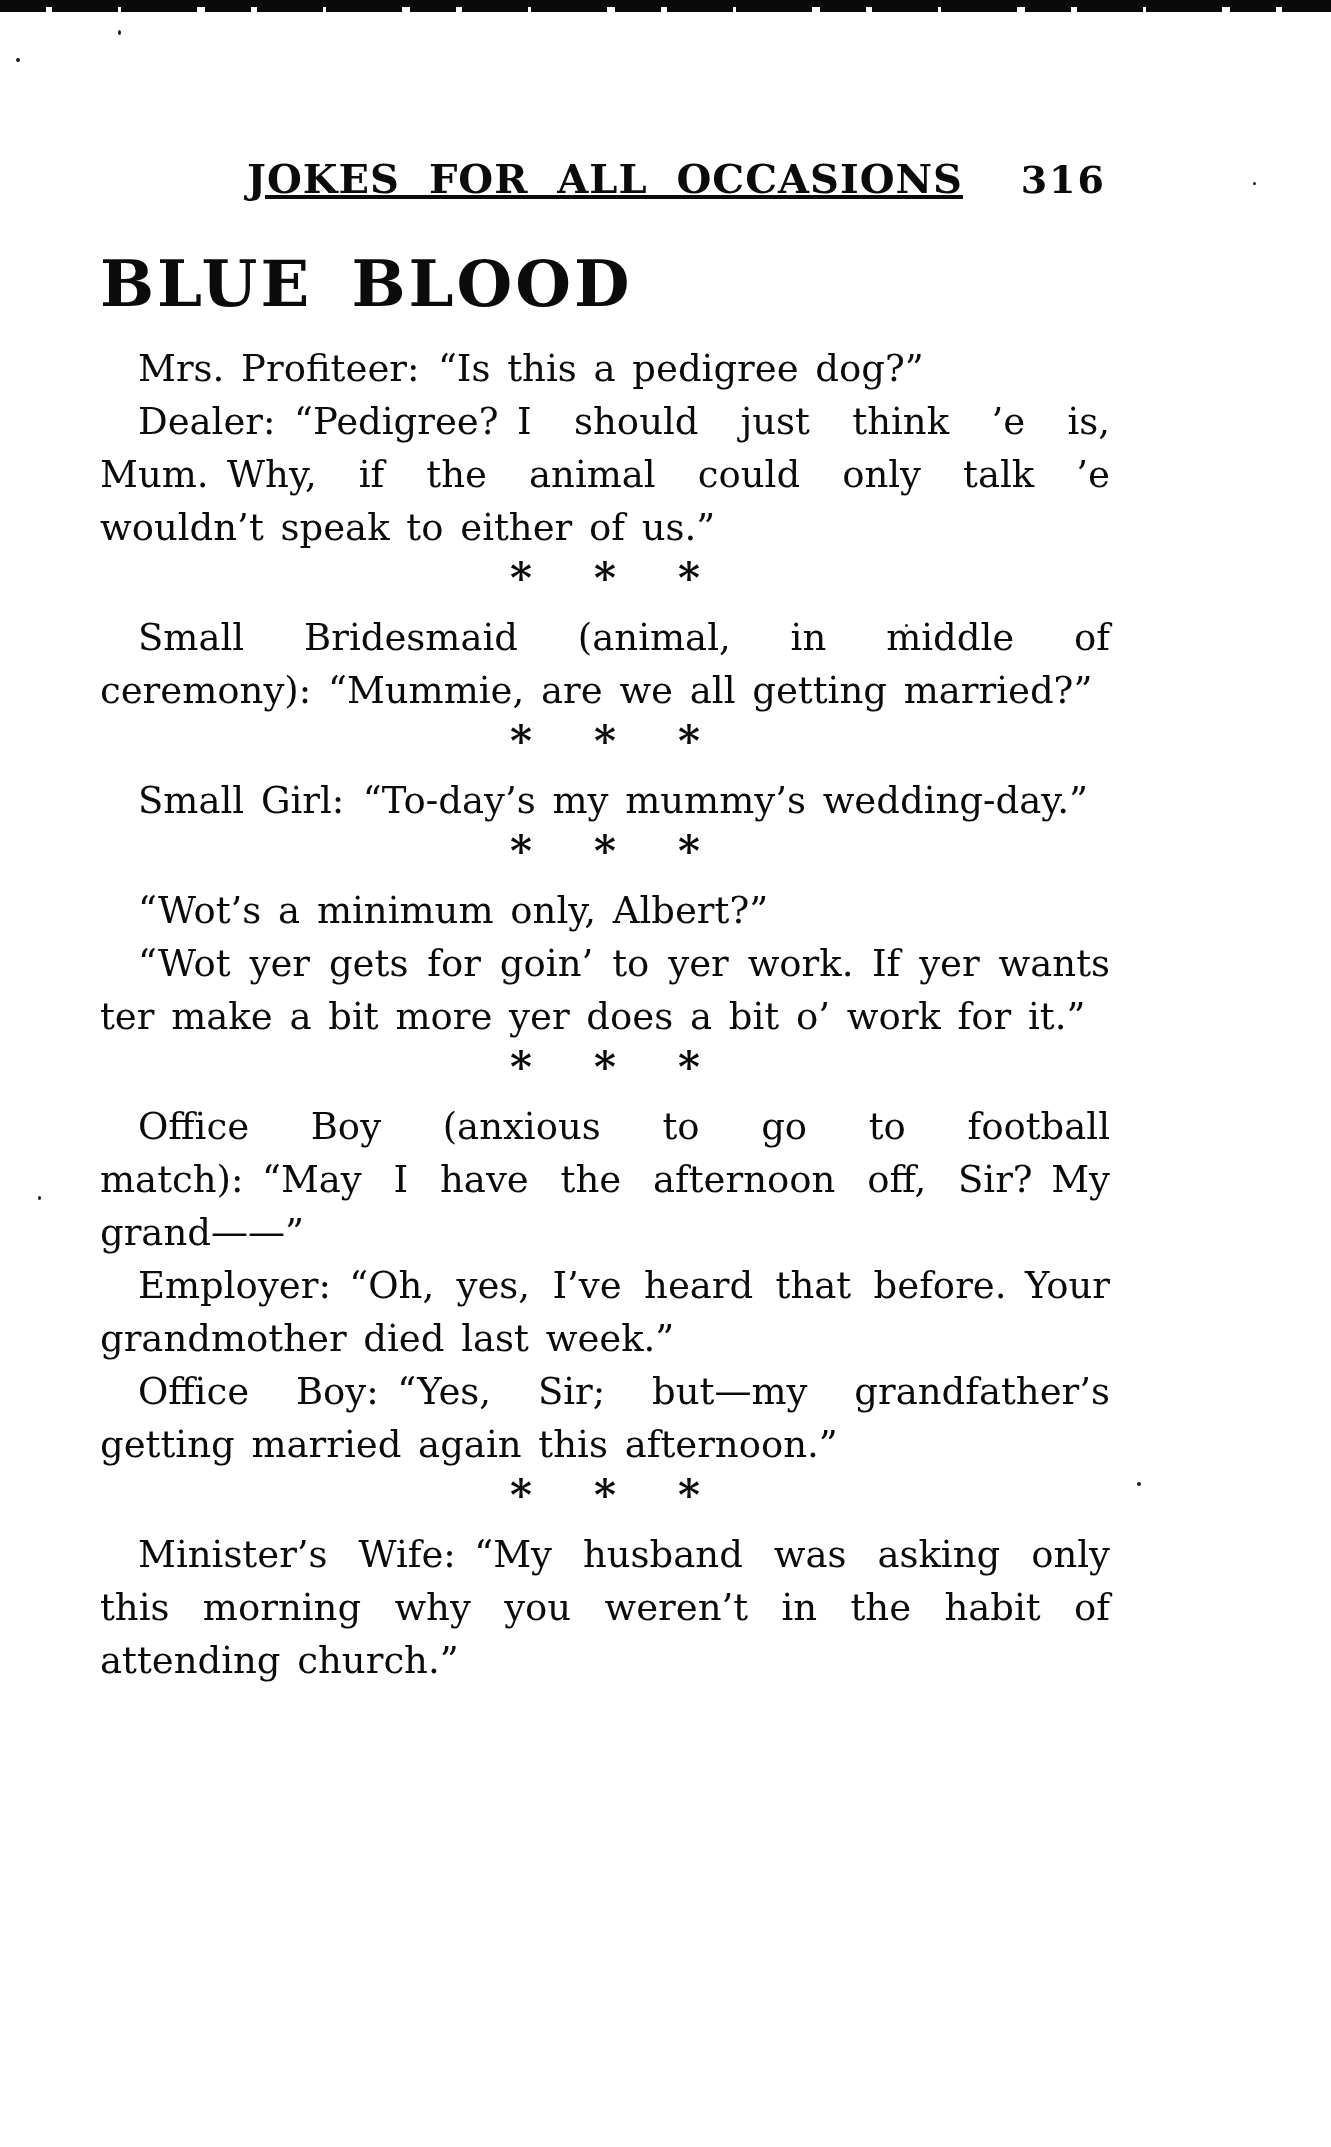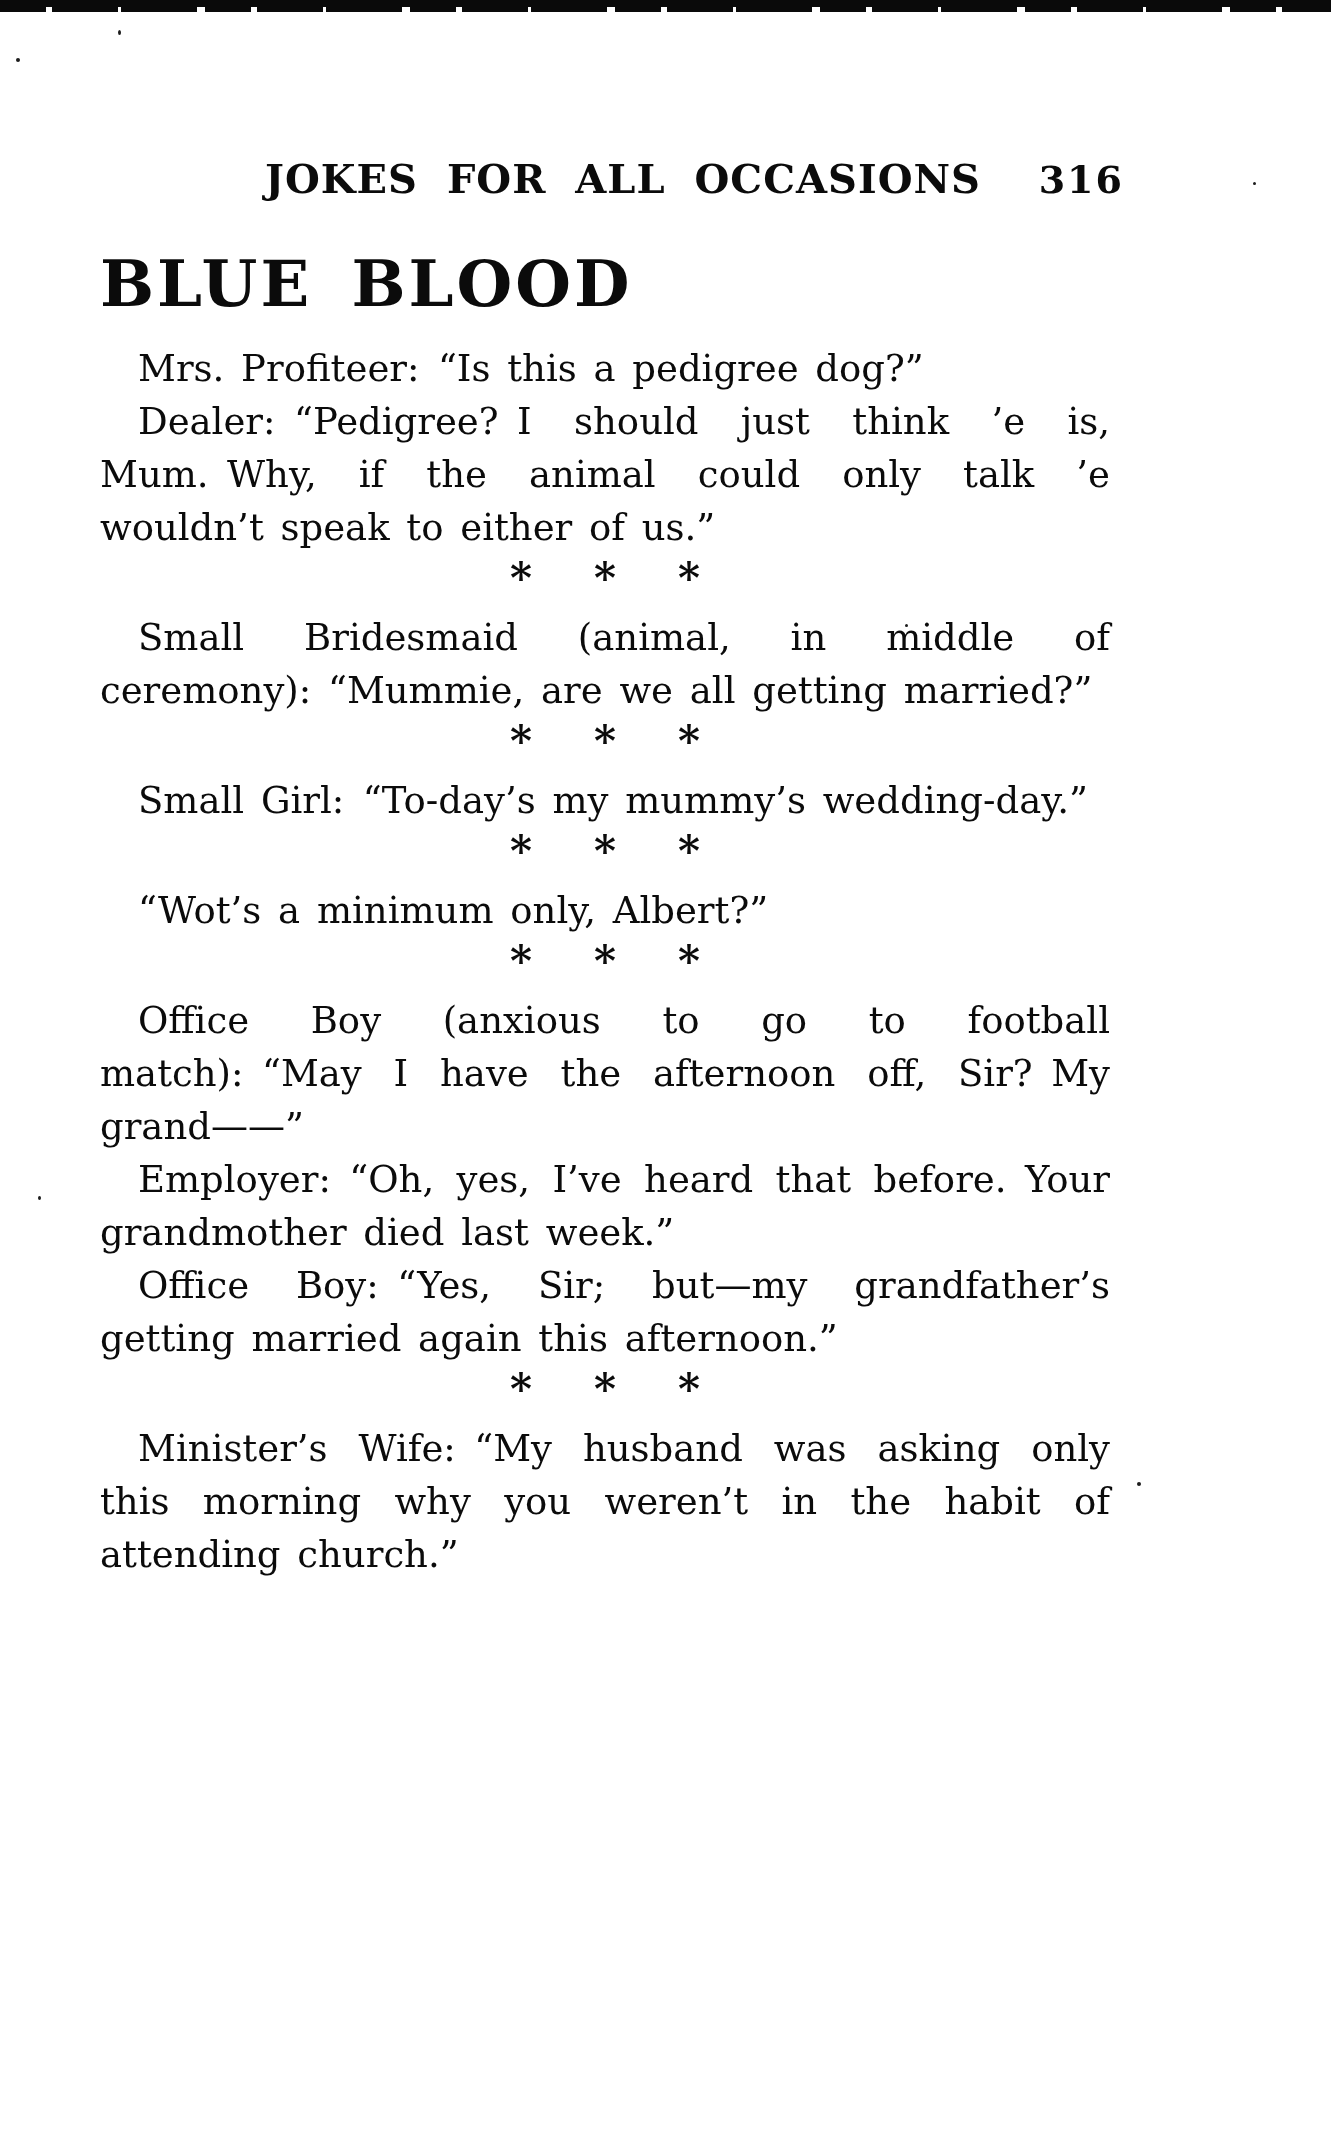--- a/index.html
+++ b/index.html
@@ -36,29 +36,30 @@
       #0a0a0a 121px, #0a0a0a 197px,
       transparent 197px, transparent 205px);
   }
   .speck {
     position: absolute;
     background: #1c1c1c;
     border-radius: 50%;
   }
   .running-header {
     position: absolute;
-    left: 118px;
+    left: 100px;
     top: 158px;
     width: 1010px;
     text-align: center;
     font-weight: bold;
     font-size: 40px;
     line-height: 42px;
     letter-spacing: 1px;
     word-spacing: 14px;
+    text-decoration: underline;
   }
   .page-number {
     position: absolute;
     right: 4px;
     top: 1px;
     font-weight: bold;
     font-size: 38px;
     letter-spacing: 2px;
     word-spacing: normal;
   }
@@ -141,20 +142,21 @@
         <span class="ast">*</span>
         <span class="ast">*</span>
       </div>
       <p class="para"><span class="it">Small Girl:</span><span> “To-day’s my mummy’s wedding-day.”</span></p>
       <div class="divider">
         <span class="ast">*</span>
         <span class="ast">*</span>
         <span class="ast">*</span>
       </div>
       <p class="para"><span>“Wot’s a minimum only, Albert?”</span></p>
+      <p class="para"><span>“Wot yer gets for goin’ to yer work. If yer wants ter make a bit more yer does a bit o’ work for it.”</span></p>
       <div class="divider">
         <span class="ast">*</span>
         <span class="ast">*</span>
         <span class="ast">*</span>
       </div>
       <p class="para"><span class="it">Office Boy (anxious to go to football match):</span><span> “May I have the afternoon off, Sir? My grand——”</span></p>
       <p class="para"><span class="it">Employer:</span><span> “Oh, yes, I’ve heard that before. Your grandmother died last week.”</span></p>
       <p class="para"><span class="it">Office Boy:</span><span> “Yes, Sir; but—my grandfather’s getting married again this afternoon.”</span></p>
       <div class="divider">
         <span class="ast">*</span>

